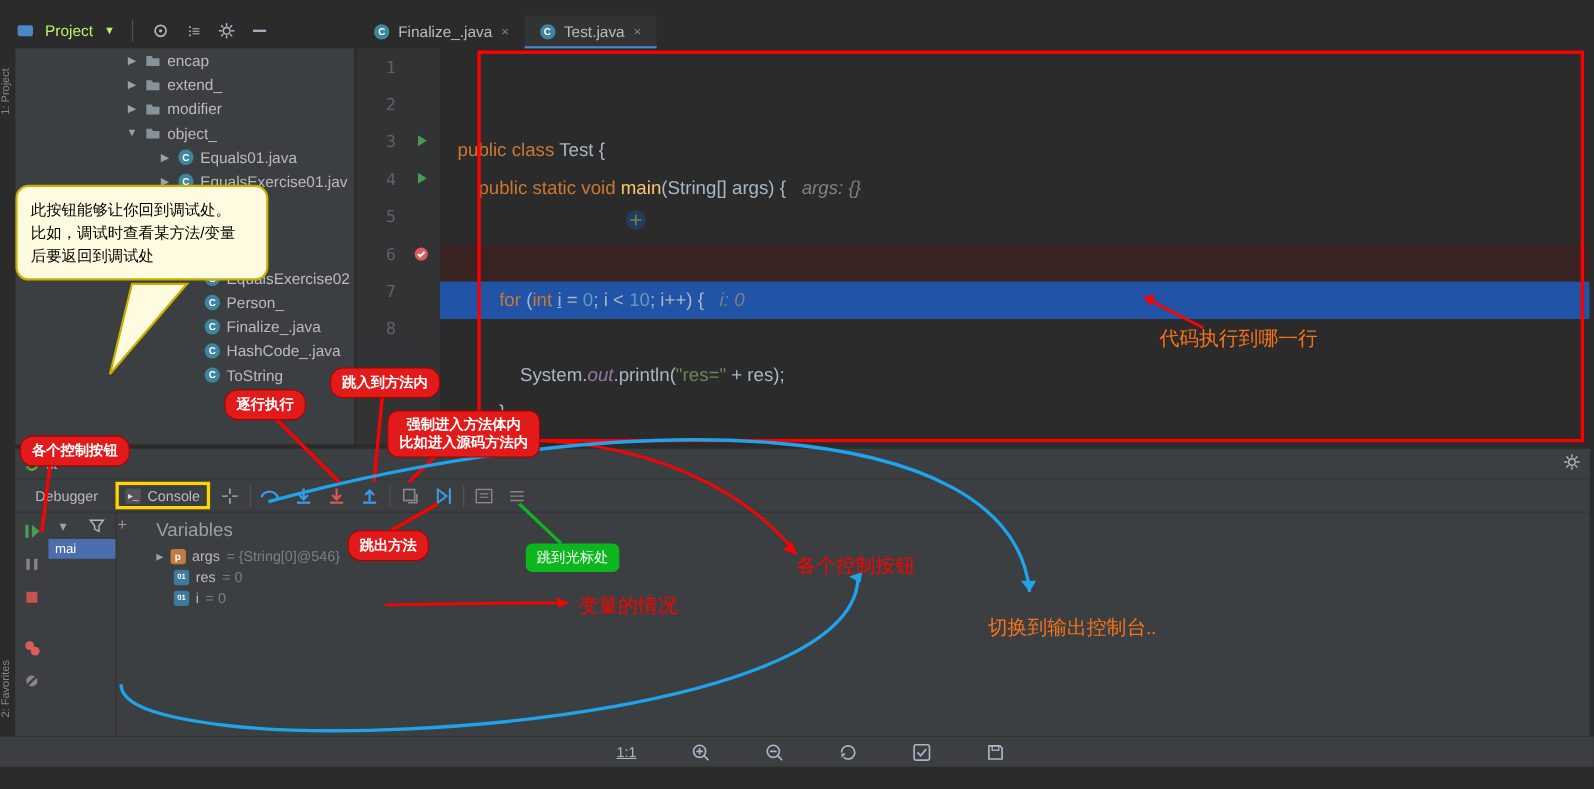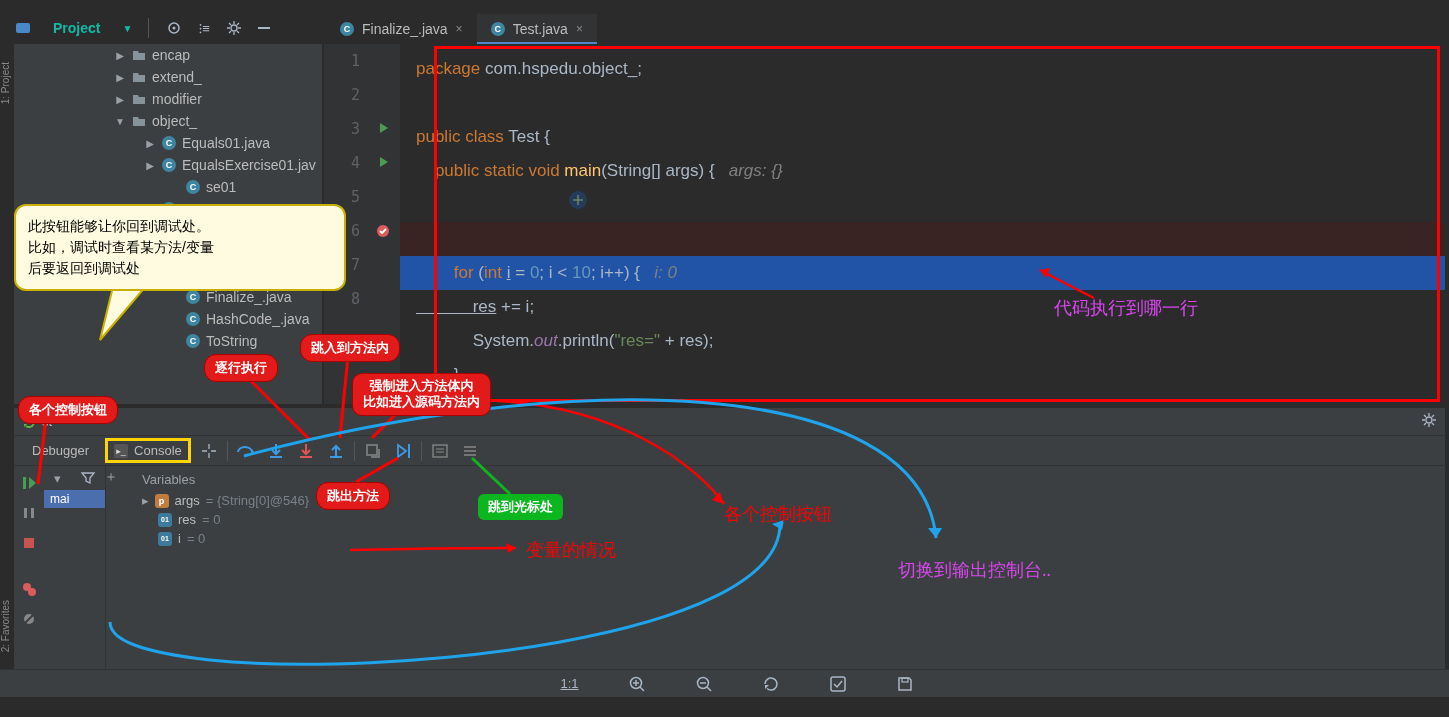--- a/index.html
+++ b/index.html
@@ -1,20 +1,20 @@
 <!DOCTYPE html>
 <html><head>
 <meta charset="utf-8">
 <style>
 * { margin: 0; padding: 0; box-sizing: border-box; font-family: "Segoe UI", Arial, sans-serif; }
 body { background: #2b2b2b; width: 1449px; height: 717px; overflow: hidden; color: #a9b7c6; font-size: 13px; position: relative; }
 
 
 .top-toolbar { position: absolute; left: 15px; top: 12px; height: 32px; display: flex; align-items: center; gap: 12px; z-index: 5; }
-.proj-btn { display: flex; align-items: center; gap: 22px; color: #14b8a6; font-size: 14px; cursor: pointer; font-weight: bold; }
+.proj-btn { display: flex; align-items: center; gap: 10px; color: #bef264; font-size: 14px; cursor: pointer; }
 .pill-icon { width: 16px; height: 16px; }
 .tb-sep { width: 1px; height: 20px; background: #555; margin: 0 4px; }
 .tb-icon { width: 18px; height: 18px; color: #a9b7c6; cursor: pointer; display: flex; align-items: center; justify-content: center; }
 
 
 .side-tabs { position: absolute; left: 0; top: 44px; width: 14px; height: 660px; color: #888; font-size: 10px; }
 .side-tab { writing-mode: vertical-rl; transform: rotate(180deg); margin: 10px 0; padding: 8px 0; text-align: center; }
 
 
 .project-tree { position: absolute; left: 14px; top: 44px; width: 308px; height: 360px; background: #3c3f41; overflow: hidden; }
@@ -65,38 +65,38 @@
 
 .debug-body { display: flex; height: calc(100% - 58px); }
 .debug-ctrl { width: 30px; background: #3c3f41; display: flex; flex-direction: column; align-items: center; gap: 8px; padding-top: 6px; }
 .ctrl-btn { width: 22px; height: 22px; display: flex; align-items: center; justify-content: center; cursor: pointer; }
 
 .frames-col { width: 62px; background: #3c3f41; border-right: 1px solid #323232; display: flex; flex-direction: column; }
 .frames-head { height: 24px; display: flex; align-items: center; justify-content: space-around; color: #9aa0a6; }
 .frame-item { background: #4b6eaf; color: #fff; padding: 2px 6px; font-size: 12px; }
 
 .vars-col { flex: 1; padding: 6px 10px; position: relative; }
-.vars-title { color: #9aa0a6; font-size: 13px; margin-bottom: 4px; }
+.vars-title { color: #9aa0a6; font-size: 17px; margin-bottom: 4px; }
 .var-row { display: flex; align-items: center; gap: 6px; padding: 2px 0; font-size: 13px; color: #bbbbbb; }
 .badge { width: 14px; height: 14px; border-radius: 3px; font-size: 9px; font-weight: bold; display: inline-flex; align-items: center; justify-content: center; }
 .badge-p { background: #c17d3f; color: #fff; }
 .badge-01 { background: #3e7a9c; color: #fff; font-size: 7px; }
 .var-val { color: #77808a; }
 
 
 .status-bar { position: absolute; left: 0; right: 0; bottom: 20px; height: 28px; background: #3c3f41; border-top: 1px solid #323232; display: flex; align-items: center; justify-content: center; gap: 24px; }
 .sb-item { color: #a9b7c6; font-size: 13px; display: flex; align-items: center; gap: 4px; margin-left: 25px; }
 
 
 .red-callout { position: absolute; background: #e21a1a; color: #fff; font-size: 13px; font-weight: bold; padding: 4px 10px; border-radius: 12px; border: 1px solid #a00; white-space: nowrap; z-index: 30; }
 .red-callout.multi { border-radius: 10px; text-align: center; line-height: 1.25; }
-.green-callout { position: absolute; background: #0bb61f; color: #fff; font-size: 13px; font-weight: bold; padding: 4px 10px; border-radius: 6px; z-index: 30; }
+.green-callout { position: absolute; background: #0bb61f; color: #fff; font-size: 13px; font-weight: normal; padding: 4px 10px; border-radius: 6px; z-index: 30; }
 .yellow-balloon { position: absolute; background: #fffbe0; border: 2px solid #c9b000; border-radius: 12px; padding: 10px 12px; color: #000; font-size: 14px; line-height: 1.5; z-index: 40; }
 .anno-text { position: absolute; color: #ff0000; font-size: 18px; font-family: "KaiTi","STKaiti",serif; white-space: pre; z-index: 25; }
-.anno-text.darkred { color: #d946ef; }
+.anno-text.darkred { color: #f97316; }
 
 svg { overflow: visible; }
 .svg-layer { position: absolute; left: 0; top: 0; width: 1449px; height: 717px; pointer-events: none; z-index: 20; }
 </style>
 </head>
 <body>
 
 <div class="side-tabs">
   <div class="side-tab">1: Project</div>
   <div class="side-tab" style="margin-top:480px">2: Favorites</div>
@@ -272,29 +272,27 @@
     <div class="gutter-bp" style="top:180px"><svg width="14" height="14" viewBox="0 0 14 14">
           <circle cx="7" cy="7" r="6" fill="#db5c5c"></circle>
           <path d="M4 7l2 2 4-4" stroke="#fff" stroke-width="1.8" fill="none"></path>
         </svg></div>
     <div class="ln" style="top:212px">7</div>
     <div class="ln" style="top:246px">8</div>
   </div>
   <div class="cl hl-bp" style="top:178px;left:76px"></div>
   <div class="cl hl-exec" style="top:212px;left:76px"></div>
   <div class="code">
-    <div class="cl" style="top:8px"><span class="kw">package </span><span>com.hspedu.object_;</span></div>
     <div class="cl" style="top:110px"><span class="kw">    public static void </span><span class="mth">main</span><span>(String[] args) {   </span><span class="com">args: {}</span></div>
     <div class="cl" style="top:76px"><span class="kw">public class </span><span class="cls">Test</span><span> {</span></div>
     <div class="cl" style="top:144px;left:152px"><svg width="20" height="20" viewBox="0 0 20 20">
           <circle cx="10" cy="10" r="9" fill="#253b5b"></circle>
           <path d="M10 5v10M5 10h10" stroke="#6a8759" stroke-width="1.5"></path>
         </svg></div>
     <div class="cl" style="top:212px"><span class="kw">        for </span><span>(</span><span class="kw">int </span><span class="underline">i</span><span> = </span><span class="num">0</span><span>; </span><span>i</span><span> &lt; </span><span class="num">10</span><span>; </span><span>i</span><span>++) {   </span><span class="com">i: 0</span></div>
-    <div class="cl" style="top:246px"><span class="underline">            res</span><span> += </span><span>i</span><span>;</span></div>
     <div class="cl" style="top:280px"><span>            System.</span><span class="fld">out</span><span>.println(</span><span class="str">"res="</span><span> + </span><span>res</span><span>);</span></div>
     <div class="cl" style="top:314px"><span>        }</span></div>
   </div>
 </div>
 
 <div class="red-border" style="left:434px;top:46px;width:1006px;height:356px"></div>
 
 <div class="debug-window">
   <div class="debug-header">
     <div class="debug-title">
@@ -492,21 +490,21 @@
 <div class="red-callout" style="left:300px;top:334px">跳入到方法内</div>
 <div class="red-callout multi" style="left:352px;top:373px"><span>强制进入方法体内</span><br><span>比如进入源码方法内</span></div>
 <div class="red-callout" style="left:316px;top:482px">跳出方法</div>
 <div class="green-callout" style="left:478px;top:494px">跳到光标处</div>
 
 <div class="anno-text" style="left:526px;top:538px">变量的情况</div>
 <div class="anno-text" style="left:724px;top:502px">各个控制按钮</div>
 <div class="anno-text darkred" style="left:898px;top:558px">切换到输出控制台..</div>
 <div class="anno-text darkred" style="left:1054px;top:296px">代码执行到哪一行</div>
 
-<div class="yellow-balloon" style="left:14px;top:204px;width:332px"><span style="white-space:pre-line">此按钮能够让你回到调试处。
+<div class="yellow-balloon" style="left:14px;top:168px;width:230px"><span style="white-space:pre-line">此按钮能够让你回到调试处。
 比如，调试时查看某方法/变量
 后要返回到调试处</span></div>
 
 <svg class="svg-layer">
 
   <path d="M120 258 L100 340 L170 258 Z" fill="#fffbe0" stroke="#c9b000" stroke-width="2"></path>
 
   <path d="M46 418 L38 484" stroke="#ff0000" stroke-width="3" fill="none"></path>
   <path d="M244 374 L310 440" stroke="#ff0000" stroke-width="3" fill="none"></path>
   <path d="M348 356 L340 438" stroke="#ff0000" stroke-width="3" fill="none"></path>

